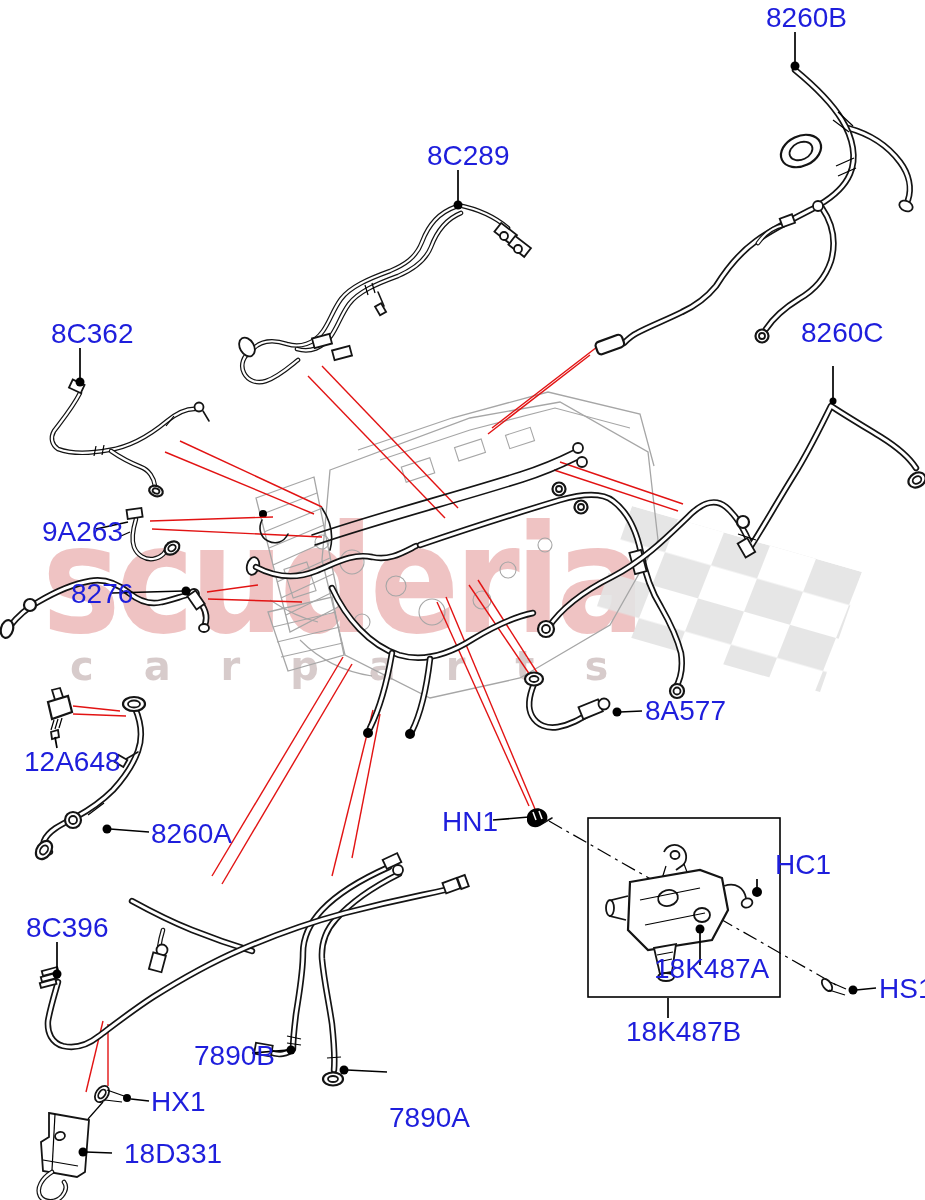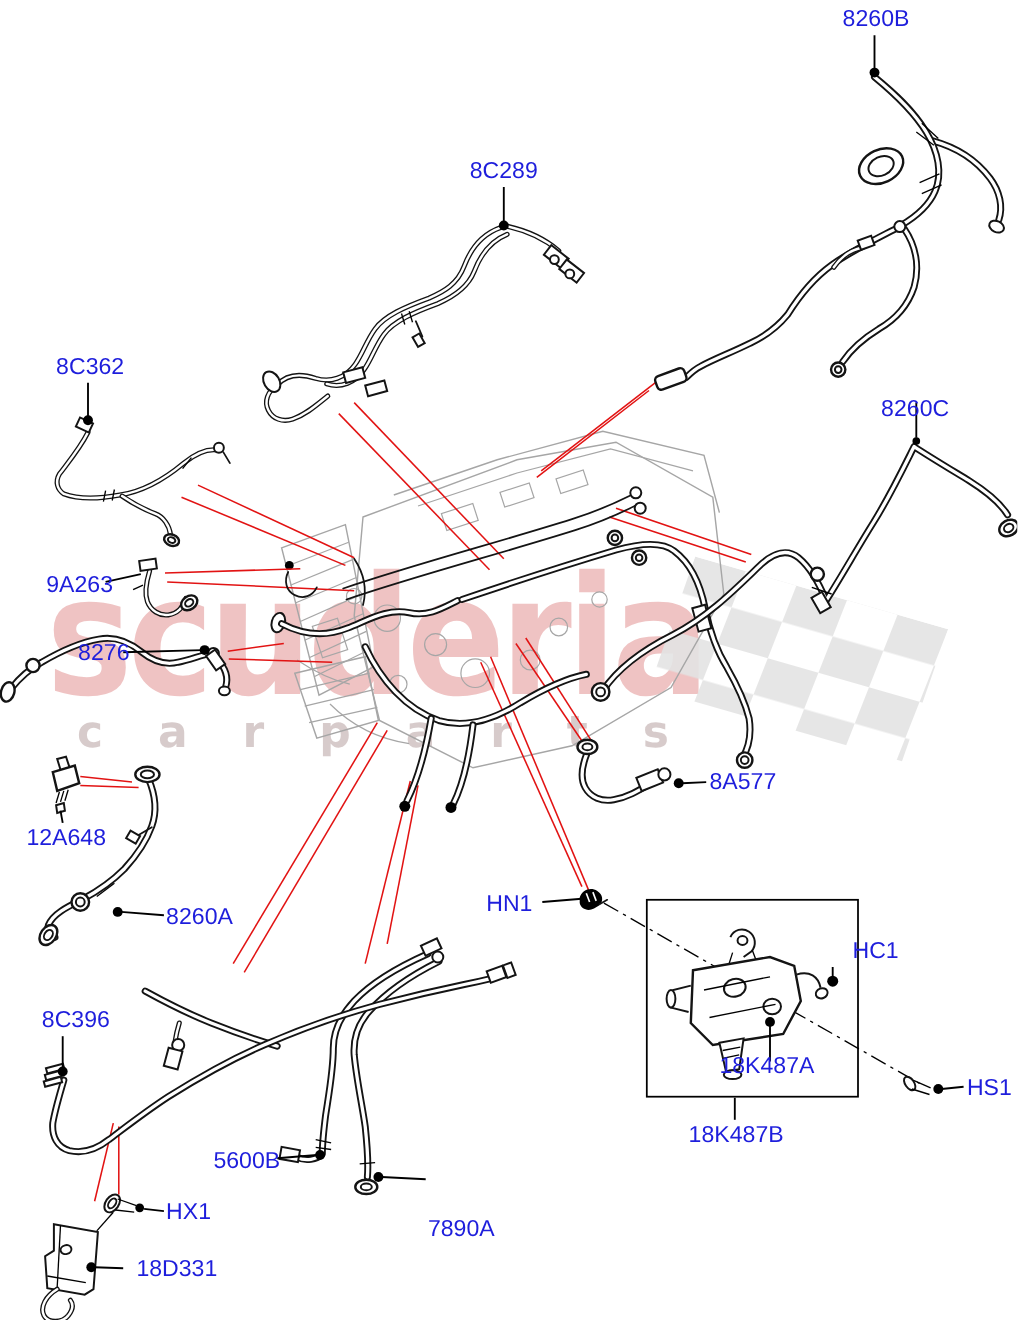--- a/index.html
+++ b/index.html
@@ -6,21 +6,21 @@
   body{width:925px;height:1200px;position:relative;background:#fff;overflow:hidden;
        font-family:"Liberation Sans",sans-serif;}
   #wm-brand{position:absolute;left:42px;top:505px;z-index:0;
     font-family:"DejaVu Sans",sans-serif;font-weight:700;font-size:150px;line-height:1;
     letter-spacing:-5px;color:rgba(205,72,72,0.33);transform:scaleX(.88);transform-origin:left top;
     white-space:nowrap;user-select:none;}
   #wm-tag{position:absolute;left:70px;top:646px;z-index:0;
     font-family:"DejaVu Sans",sans-serif;font-weight:700;font-size:40px;line-height:1;
     letter-spacing:18px;color:rgba(155,125,125,0.40);white-space:nowrap;user-select:none;}
   svg#art{position:absolute;left:0;top:0;z-index:1;}
-  .lbl{position:absolute;z-index:3;font-size:21px;line-height:24px;color:#1E1EDC;
+  .lbl{position:absolute;z-index:3;font-size:28px;line-height:24px;color:#1E1EDC;
        white-space:nowrap;cursor:pointer;user-select:none;}
   
   .to{fill:none;stroke:#141414;stroke-width:6.4;stroke-linecap:round;stroke-linejoin:round}
   .ti{fill:none;stroke:#fff;stroke-width:3;stroke-linecap:round;stroke-linejoin:round}
   .t2o{fill:none;stroke:#141414;stroke-width:4.6;stroke-linecap:round;stroke-linejoin:round}
   .t2i{fill:none;stroke:#fff;stroke-width:2.2;stroke-linecap:round;stroke-linejoin:round}
   .thin{fill:none;stroke:#141414;stroke-width:1.6;stroke-linecap:round}
   .red{stroke:#E21313;stroke-width:1.4}
   .blk{stroke:#000;stroke-width:1.7}
   .blk2{stroke:#000;stroke-width:1.2}
@@ -407,28 +407,28 @@
     <circle class="dot" cx="291" cy="1050" r="4.5"></circle>
     <circle class="dot" cx="344" cy="1070" r="4.5"></circle>
     <circle class="dot" cx="127" cy="1098" r="4"></circle>
     <circle class="dot" cx="83" cy="1152" r="4.5"></circle>
   </g>
 </svg>
 
 <div class="lbl" style="left:766px;top:6px">8260B</div>
 <div class="lbl" style="left:427px;top:144px">8C289</div>
 <div class="lbl" style="left:51px;top:322px">8C362</div>
-<div class="lbl" style="left:801px;top:360px">8260C</div>
+<div class="lbl" style="left:801px;top:321px">8260C</div>
 <div class="lbl" style="left:42px;top:520px">9A263</div>
 <div class="lbl" style="left:71px;top:582px">8276</div>
 <div class="lbl" style="left:24px;top:750px">12A648</div>
 <div class="lbl" style="left:151px;top:822px">8260A</div>
 <div class="lbl" style="left:645px;top:699px">8A577</div>
 <div class="lbl" style="left:442px;top:810px">HN1</div>
 <div class="lbl" style="left:775px;top:853px">HC1</div>
 <div class="lbl" style="left:654px;top:957px">18K487A</div>
 <div class="lbl" style="left:626px;top:1020px">18K487B</div>
 <div class="lbl" style="left:879px;top:977px">HS1</div>
-<div class="lbl" style="left:38px;top:916px">8C396</div>
-<div class="lbl" style="left:194px;top:1044px">5600B</div>
+<div class="lbl" style="left:26px;top:916px">8C396</div>
+<div class="lbl" style="left:194px;top:1044px">7890B</div>
 <div class="lbl" style="left:389px;top:1106px">7890A</div>
 <div class="lbl" style="left:151px;top:1090px">HX1</div>
 <div class="lbl" style="left:124px;top:1142px">18D331</div>
 
 </body></html>

